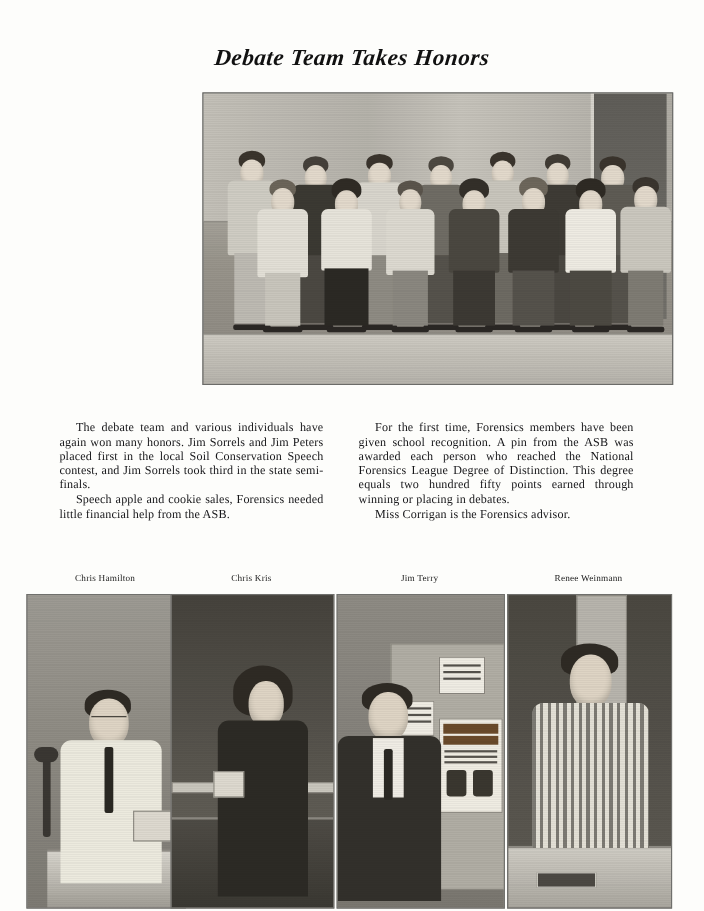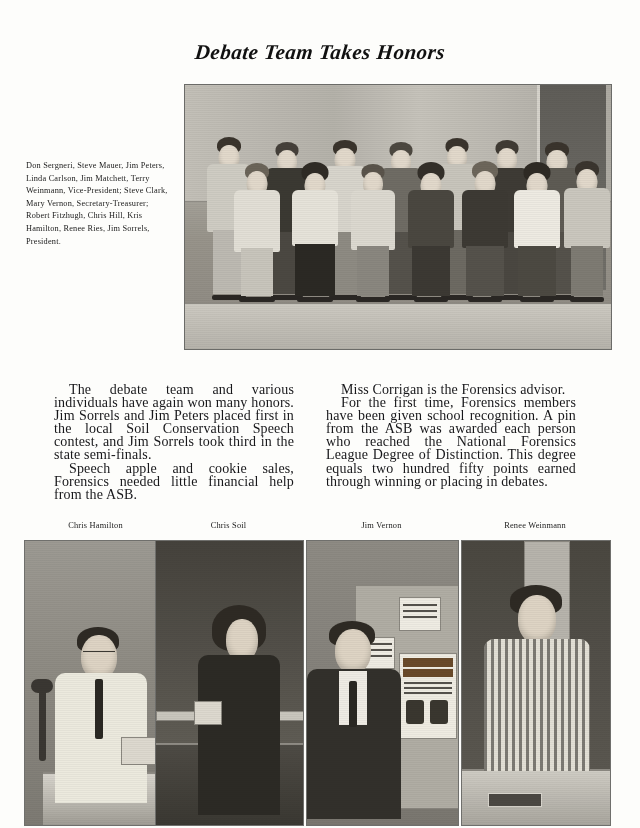--- a/index.html
+++ b/index.html
@@ -121,21 +121,21 @@
     font-size: 8.3px;
     line-height: 12.6px;
     font-family: "Liberation Serif", serif;
     color: #1a1a1a;
     letter-spacing: 0.2px;
   }
 
   
   .col {
     position: absolute;
-    font-size: 14px;
+    font-size: 11px;
     line-height: 13.1px;
     text-align: justify;
     color: #17171a;
     letter-spacing: 0.15px;
   }
   .col p { margin: 0; text-indent: 15px; }
   .col p + p { margin-top: 0px; }
   #col-left { left: 54px; top: 383px; width: 240px; }
   #col-right { left: 326px; top: 383px; width: 250px; }
 
@@ -242,21 +242,20 @@
     mix-blend-mode: multiply;
   }
 </style>
 </head>
 <body>
 
 <div class="page">
 
   <div class="title">Debate Team Takes Honors</div>
 
-  <div class="caption">Don Sergneri, Steve Mauer, Jim Peters, Linda Carlson, Jim Matchett, Terry Weinmann, Vice-President; Steve Clark, Mary Vernon, Secretary-Treasurer; Robert Fitzhugh, Chris Hill, Kris Hamilton, Renee Ries, Jim Sorrels, President.</div>
 
   <div class="group-photo">
     <div class="gp-wall"></div>
     <div class="gp-wallpanel"></div>
     <div class="gp-doorframe"></div>
     <div class="gp-floor"></div>
 
     <div class="person" style="left:44px;">
       <div class="hair" style="bottom:150px;width:24px;height:17px;"></div>
       <div class="head" style="bottom:134px;width:21px;height:25px;"></div>
@@ -357,27 +356,27 @@
       <div class="shoes" style="bottom:2px;width:34px;"></div>
     </div>
     <div class="grain"></div>
   </div>
 
   <div class="col" id="col-left">
     <p>The debate team and various individuals have again won many honors. Jim Sorrels and Jim Peters placed first in the local Soil Conservation Speech contest, and Jim Sorrels took third in the state semi-finals.</p>
     <p>Speech apple and cookie sales, Forensics needed little financial help from the ASB.</p>
   </div>
   <div class="col" id="col-right">
+    <p>For the first time, Forensics members have been given school recognition. A pin from the ASB was awarded each person who reached the National Forensics League Degree of Distinction. This degree equals two hundred fifty points earned through winning or placing in debates.</p>
     <p>Miss Corrigan is the Forensics advisor.</p>
-    <p>For the first time, Forensics members have been given school recognition. A pin from the ASB was awarded each person who reached the National Forensics League Degree of Distinction. This degree equals two hundred fifty points earned through winning or placing in debates.</p>
   </div>
 
   <div class="portrait-label" style="left:24px;top:521px;width:143px;">Chris Hamilton</div>
-  <div class="portrait-label" style="left:155px;top:521px;width:147px;">Chris Soil</div>
-  <div class="portrait-label" style="left:306px;top:521px;width:151px;">Jim Vernon</div>
+  <div class="portrait-label" style="left:155px;top:521px;width:147px;">Chris Kris</div>
+  <div class="portrait-label" style="left:306px;top:521px;width:151px;">Jim Terry</div>
   <div class="portrait-label" style="left:461px;top:521px;width:148px;">Renee Weinmann</div>
 
   <div class="portrait" id="portrait-0">
     <div class="pt-bg"></div>
     <div class="pt-podium" style="height:18%;left:18px;width:125px;"></div>
     <div class="pt-mic" style="left:14px;top:148px;width:7px;height:72px;"></div>
     <div class="pt-mic" style="left:6px;top:138px;width:22px;height:14px;border-radius:8px;"></div>
     <div class="pt-hair" style="left:52px;top:86px;width:42px;height:26px;"></div>
     <div class="pt-head" style="left:56px;top:94px;width:36px;height:44px;"></div>
     <div class="pt-glasses" style="left:58px;top:110px;width:32px;"></div>

